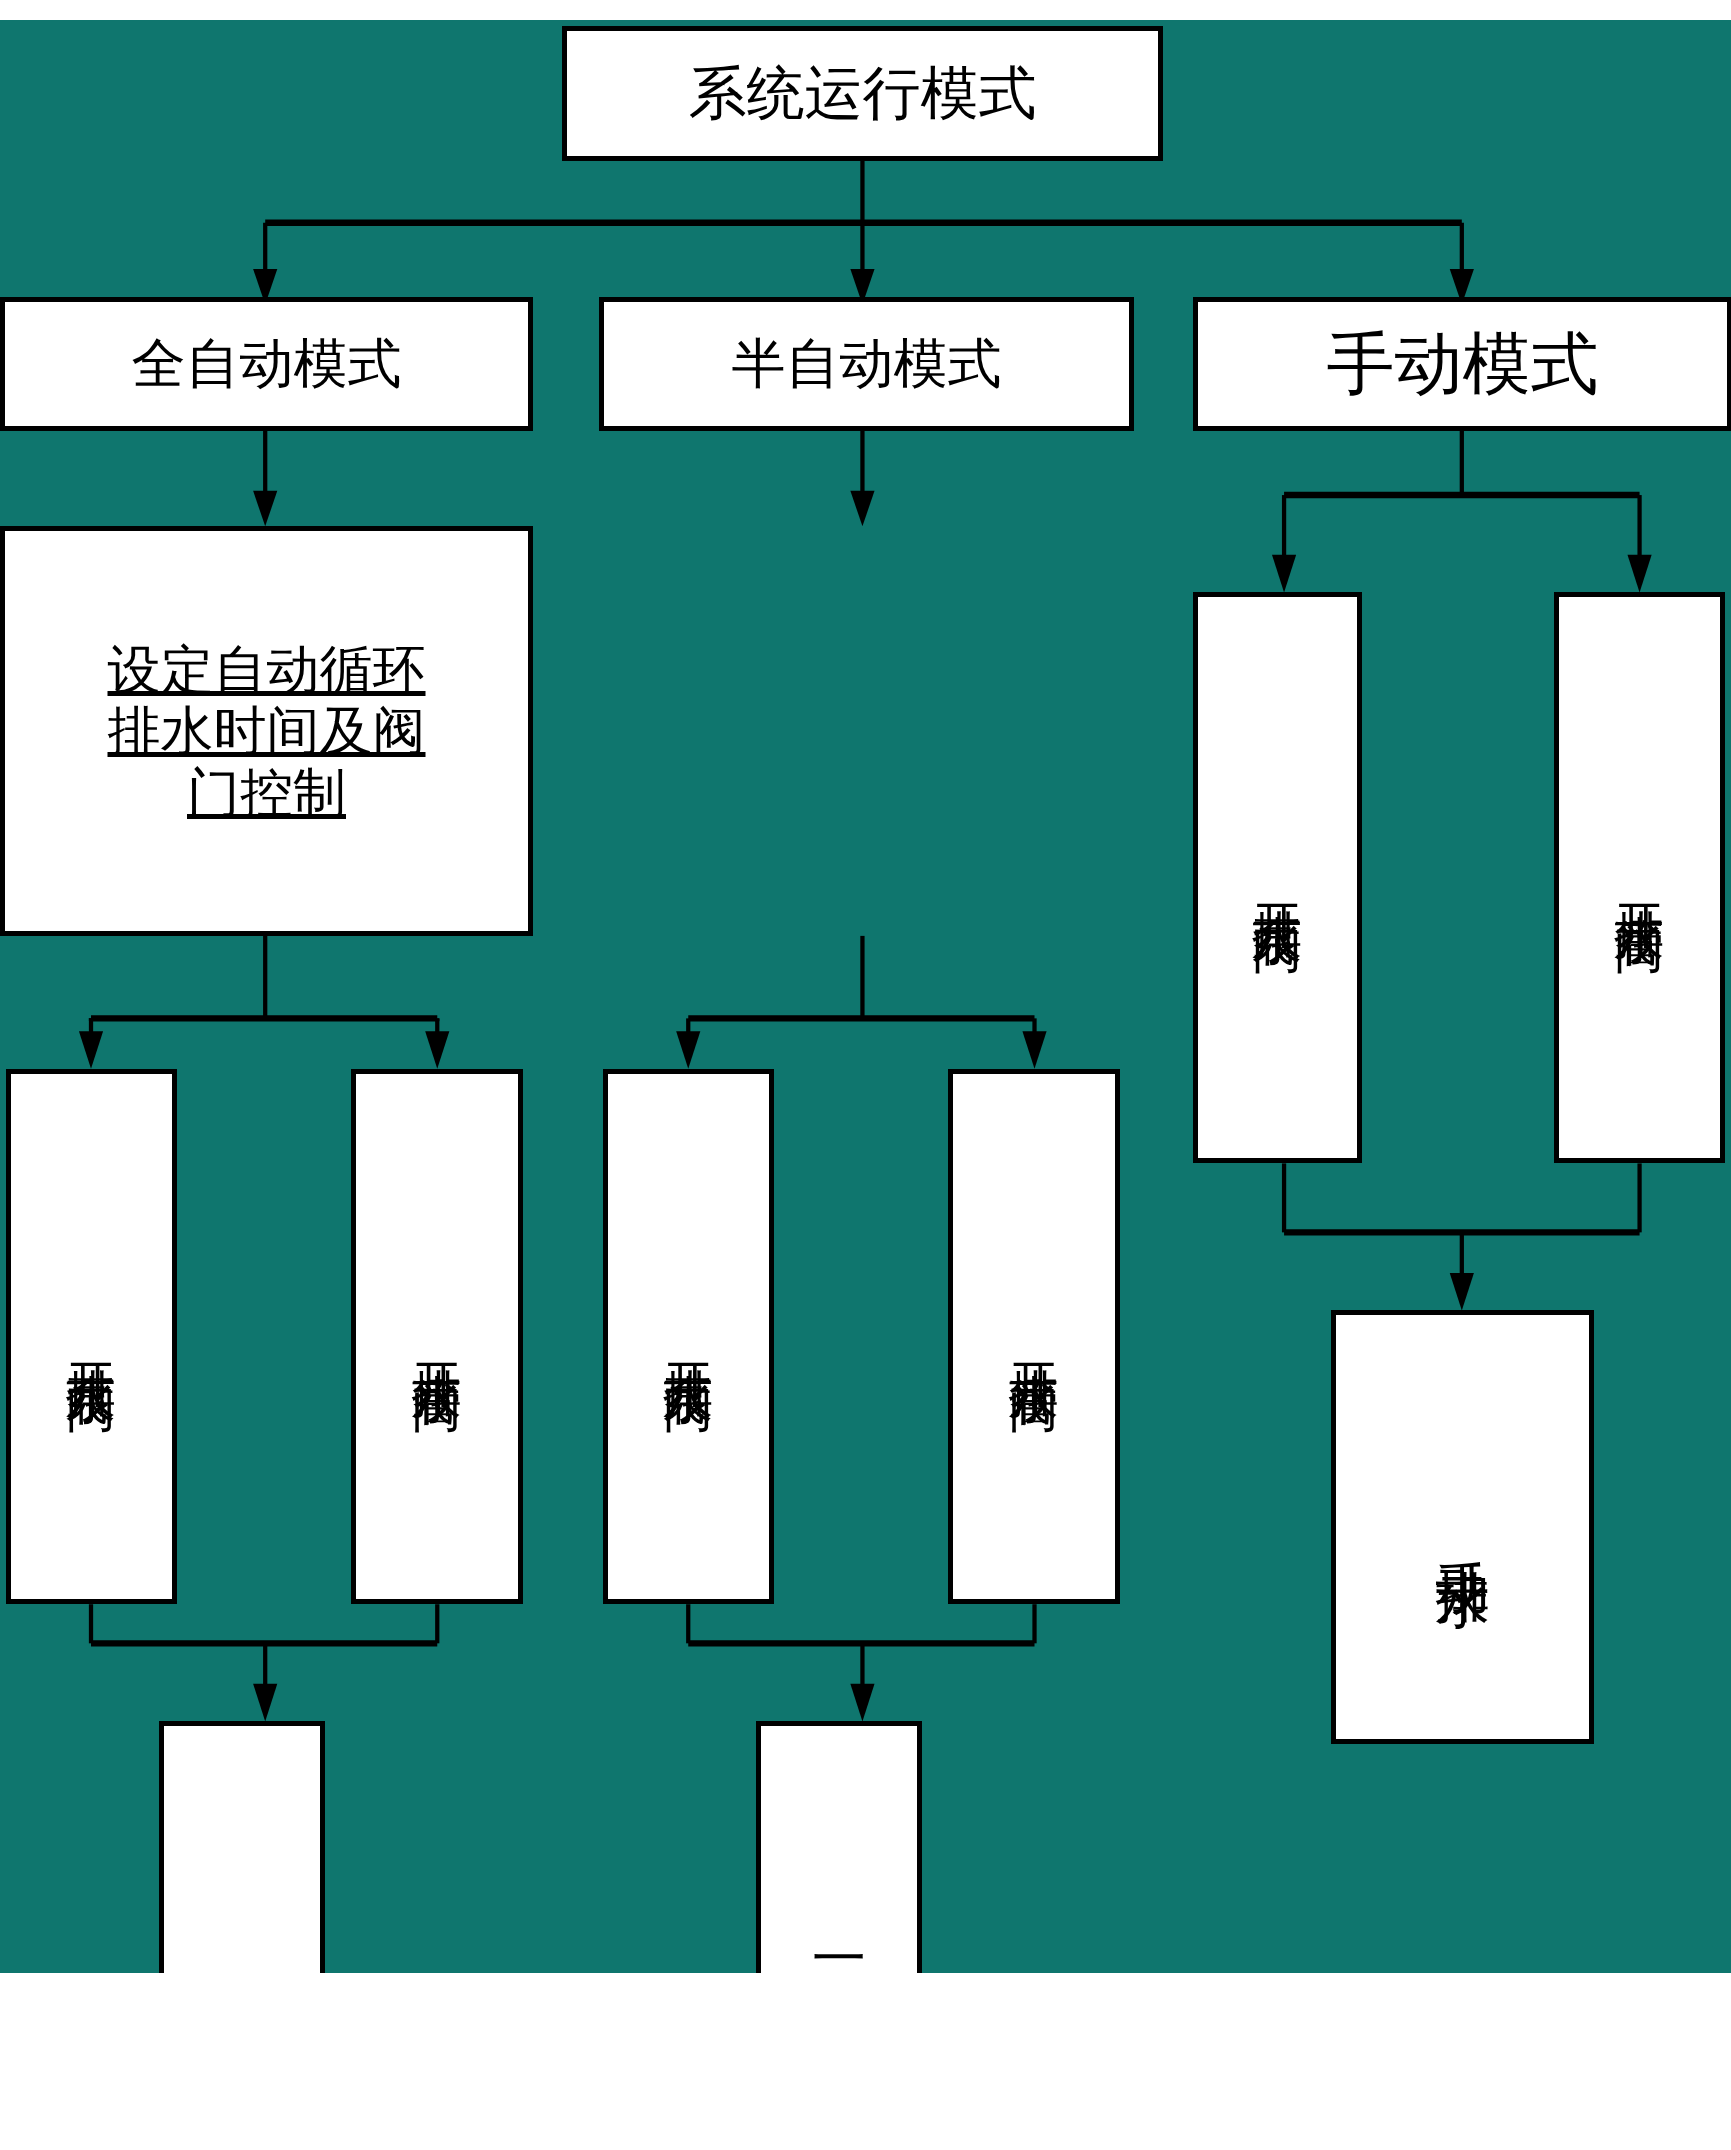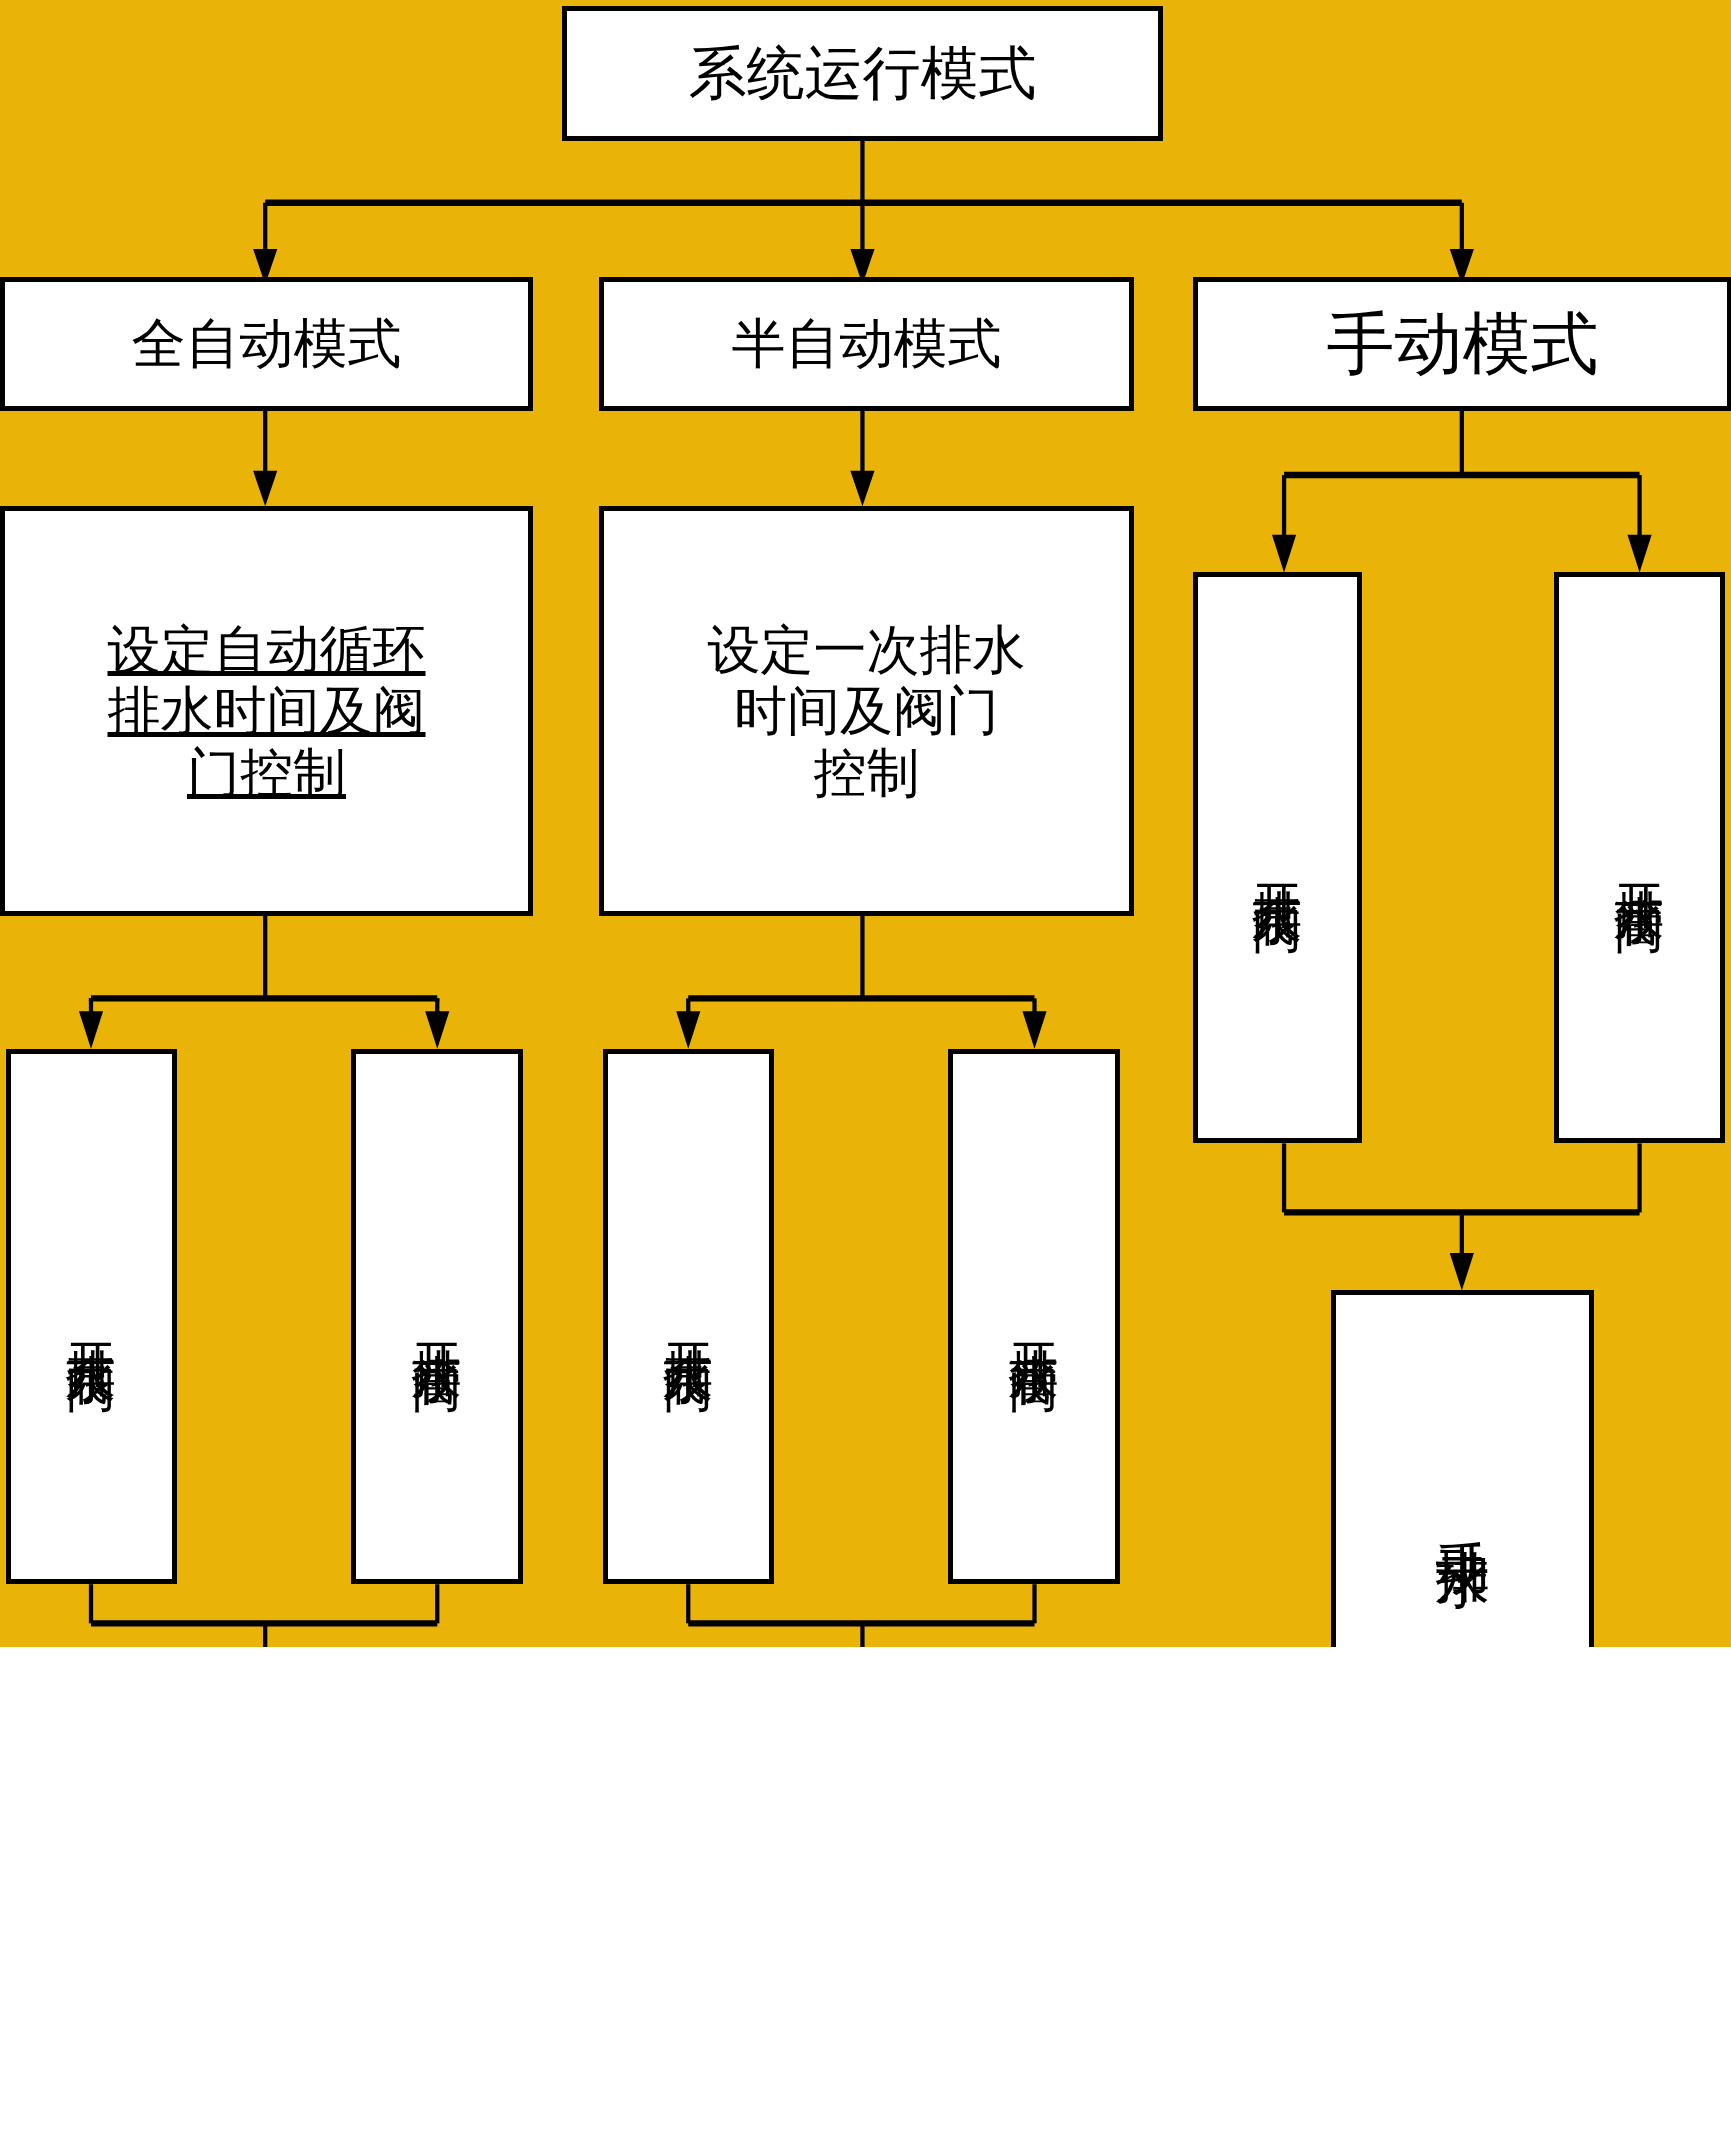--- a/index.html
+++ b/index.html
@@ -3,24 +3,25 @@
 <meta charset="utf-8">
 <style>
   html, body {
     margin: 0;
     padding: 0;
     background: #ffffff;
   }
   #canvas {
     position: relative;
     width: 1732px;
-    height: 1647px;
-    background: #eab308;
+    height: 1953px;
+    background: #0f766e;
     font-family: "DejaVu Sans", "Liberation Sans", sans-serif;
     overflow: hidden;
+    margin-top: 20px;
   }
   .node {
     position: absolute;
     box-sizing: border-box;
     border: 5px solid #000000;
     background: #ffffff;
     display: flex;
     align-items: center;
     justify-content: center;
     color: #000000;
@@ -152,25 +153,20 @@
   <div class="node" style="left:1193px; top:277px; width:539px; height:134px; font-size:68px;">
     <span class="txt">手动模式</span>
   </div>
 
   <div class="node" style="left:0px; top:506px; width:533px; height:410px; font-size:53px;text-decoration:underline;">
     <span class="txt">设定自动循环
 排水时间及阀
 门控制</span>
   </div>
 
-  <div class="node" style="left:599px; top:506px; width:535px; height:410px; font-size:53px;">
-    <span class="txt">设定一次排水
-时间及阀门
-控制</span>
-  </div>
 
   <div class="node vert" style="left:1193px; top:572px; width:169px; height:571px; font-size:50px;">
     <span class="txt">开排水泵阀</span>
   </div>
 
   <div class="node vert" style="left:1554px; top:572px; width:171px; height:571px; font-size:50px;">
     <span class="txt">开排水管阀</span>
   </div>
 
   <div class="node vert" style="left:1331px; top:1290px; width:263px; height:434px; font-size:54px;">

